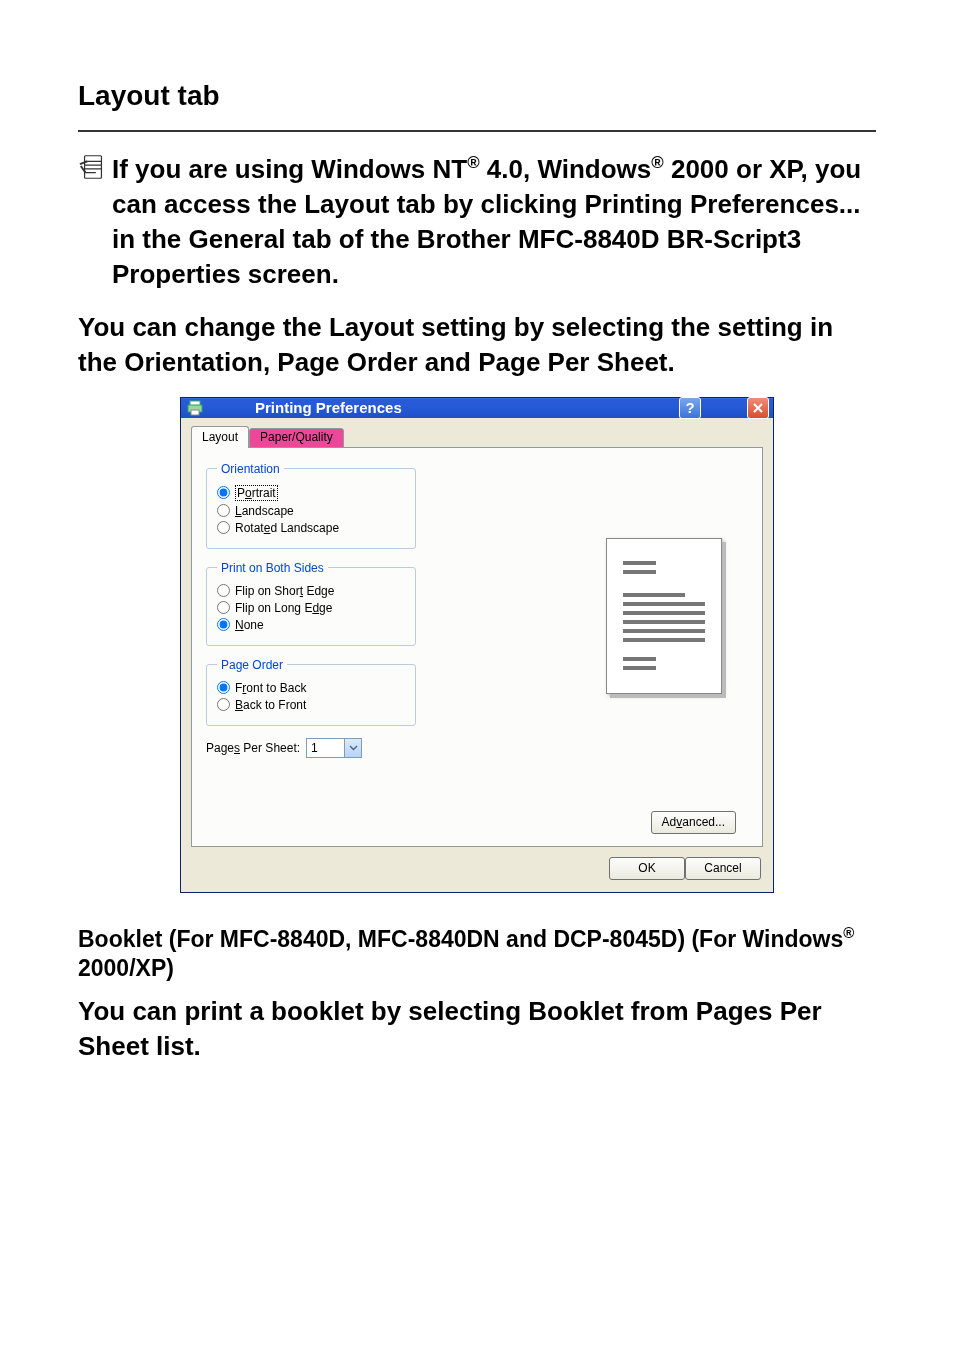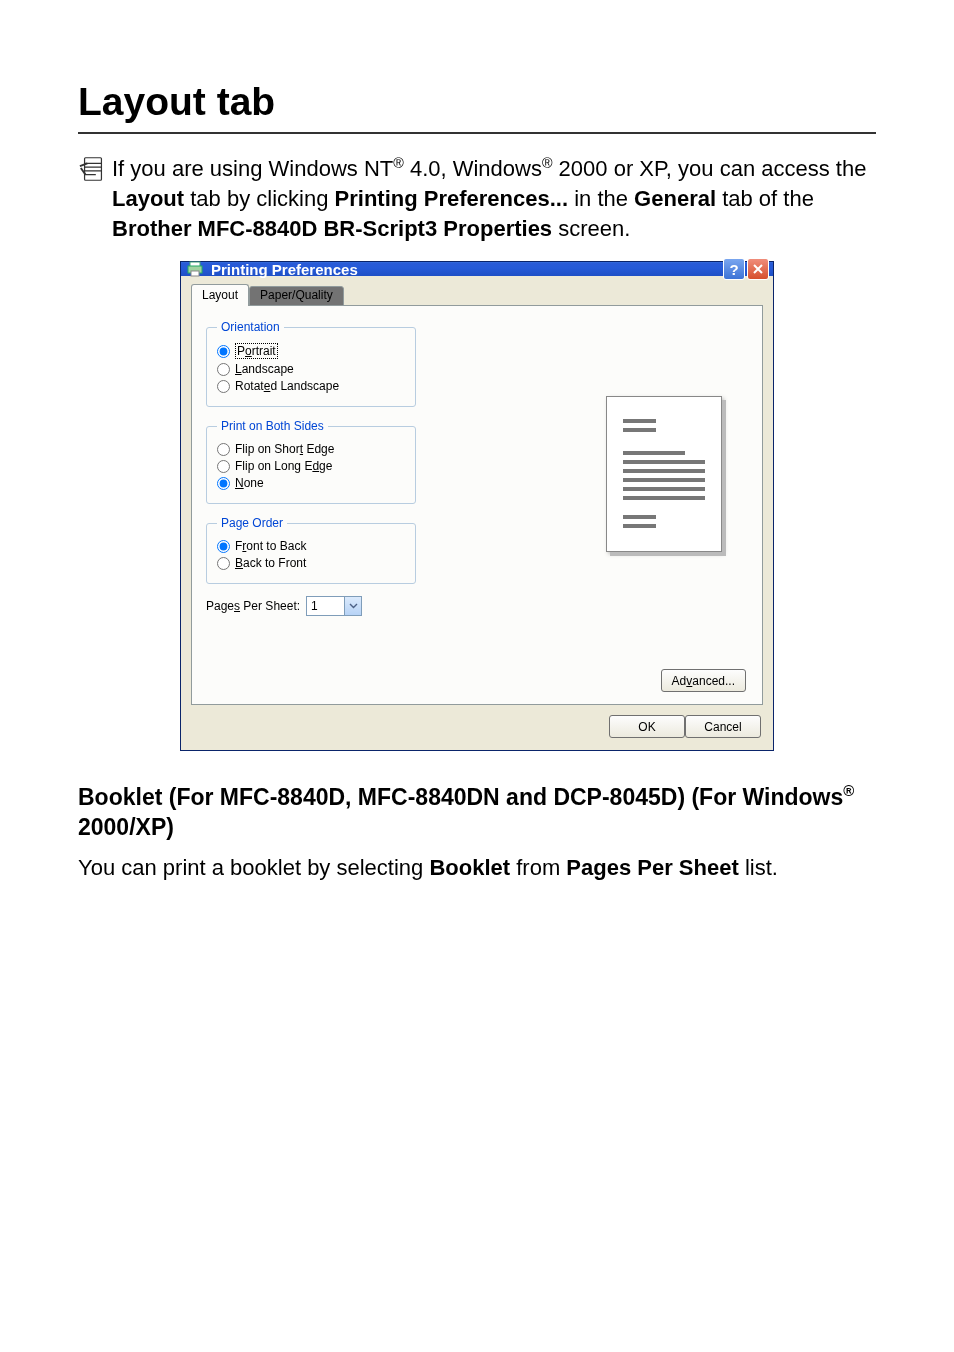--- a/index.html
+++ b/index.html
@@ -1,55 +1,55 @@
 <!DOCTYPE html>
 <html><head>
 <meta charset="utf-8">
 <style>
   * { box-sizing: border-box; margin: 0; padding: 0; }
   html, body { width: 954px; height: 1352px; background: #fff; font-family: Arial, Helvetica, sans-serif; color: #000; }
   .page { position: relative; width: 954px; height: 1352px; padding: 80px 78px 0 78px; }
-  .h1 { font-size: 39px; font-weight: bold; margin-bottom: 8px; }
+  .h1 { font-size: 28px; font-weight: bold; margin-bottom: 18px; }
   .hr { border: none; border-top: 2px solid #333; margin-bottom: 20px; }
   .note-row { display: flex; align-items: flex-start; margin-bottom: 18px; }
   .note-icon { width: 34px; flex: 0 0 34px; }
   .note-icon svg { width: 30px; height: 30px; }
-  .body-text { font-size: 22px; line-height: 1.35; }
+  .body-text { font-size: 26px; line-height: 1.35; font-weight: bold; }
   .para { margin-bottom: 16px; }
 
   
   .xp-wrap { display: flex; justify-content: center; margin: 8px 0 30px 0; }
   .xp-dialog { width: 594px; border: 1px solid #0a246a; font-family: Tahoma, sans-serif; font-size: 12px; color: #000; }
-  .xp-title { height: 14px; background: linear-gradient(to bottom, #3a79e0 0%, #2a5bd7 6%, #255ad7 45%, #1e4fc6 100%); display: flex; align-items: center; padding: 0 4px 0 6px; }
+  .xp-title { height: 20px; background: linear-gradient(to bottom, #3a79e0 0%, #2a5bd7 6%, #255ad7 45%, #1e4fc6 100%); display: flex; align-items: center; padding: 0 4px 0 6px; gap: 44px; }
   .xp-title-icon { width: 18px; height: 18px; margin-right: 6px; }
   .xp-title-text { color: #fff; font-weight: bold; font-size: 15px; flex: 1; }
   .xp-title-btn { width: 22px; height: 22px; margin-left: 2px; border: 1px solid #fff; border-radius: 3px; display: flex; align-items: center; justify-content: center; font-weight: bold; font-size: 15px; }
   .xp-help { background: linear-gradient(to bottom,#7aa6ef,#3d73d6); color: #fff; }
   .xp-close { background: linear-gradient(to bottom,#f08d7b,#d64f2d); color: #fff; }
   .xp-body { background: #ece9d8; padding: 8px 10px 10px 10px; }
   .tabs { display: flex; margin-bottom: -1px; }
   .tab { border: 1px solid #919b9c; border-bottom: none; background: #fdfdfb; padding: 3px 10px; border-radius: 3px 3px 0 0; margin-right: 0px; position: relative; }
   .tab.active { background: #fcfcfa; z-index: 2; }
-  .tab.inactive { background: #737373; border-bottom: 1px solid #919b9c; margin-top: 2px; padding-top: 1px; }
+  .tab.inactive { background: #ec4899; border-bottom: 1px solid #919b9c; margin-top: 2px; padding-top: 1px; }
   .tab-pane { border: 1px solid #919b9c; background: #fcfcfa; padding: 14px 14px 14px 14px; min-height: 400px; position: relative; }
   .left-col { width: 210px; }
   fieldset { border: 1px solid #b8cde0; border-radius: 3px; padding: 6px 10px 10px 10px; margin-bottom: 12px; }
   legend { color: #0046d5; padding: 0 4px; font-size: 12px; }
   .radio-row { display: flex; align-items: center; margin: 3px 0; font-size: 12px; }
   .radio { width: 13px; height: 13px; margin-right: 5px; }
   .focus-box { border: 1px dotted #000; padding: 0 1px; text-align: center; }
   .pps-row { display: flex; align-items: center; margin-top: 0; font-size: 12px; }
   .combo { margin-left: 6px; width: 56px; height: 20px; border: 1px solid #7f9db9; background: #fff; display: flex; align-items: center; justify-content: space-between; padding: 0 0 0 4px; }
   .combo-btn { width: 17px; height: 18px; background: linear-gradient(to bottom,#dbeafc,#b7d3f6); border-left: 1px solid #7f9db9; display: flex; align-items: center; justify-content: center; color: #4d6185; font-size: 10px; }
   .preview { position: absolute; top: 90px; right: 40px; width: 116px; height: 156px; border: 1px solid #888; background: #fff; box-shadow: 4px 4px 0 #bbb, 2px 2px 4px rgba(0,0,0,.25); padding: 22px 16px; }
   .preview .line { height: 4px; background: #777; margin-bottom: 5px; }
   .preview .short { width: 40%; }
   .preview .med { width: 75%; }
   .preview .long { width: 100%; }
-  .adv-btn { position: absolute; right: 16px; bottom: 12px; }
+  .adv-btn { position: absolute; right: 26px; bottom: 12px; }
   .xp-btn { min-width: 76px; height: 23px; border: 1px solid #707070; border-radius: 3px; background: linear-gradient(to bottom,#fdfdfd,#eceade); font-size: 12px; display: inline-flex; align-items: center; justify-content: center; padding: 0 10px; }
   .xp-footer { display: flex; justify-content: flex-end; padding: 10px 2px 2px 2px; }
 
   .h2 { font-size: 23px; font-weight: bold; line-height: 1.3; margin-bottom: 10px; }
   .sup { font-size: .65em; vertical-align: super; }
 
   .footer { position: absolute; left: 78px; bottom: 60px; font-size: 17px; }
   .footer .pg { font-weight: bold; margin-right: 14px; }
   .u { text-decoration: underline; text-underline-offset: 1px; }
 </style>
@@ -69,20 +69,23 @@
             <path d="M3 15l5 7" stroke="#333" stroke-width="2"></path>
             <path d="M2 13l8-3" stroke="#333" stroke-width="2"></path>
           </g>
         </svg>
     </div>
     <div class="body-text">
       <span>If you are using Windows NT</span><span class="sup">®</span><span> 4.0, Windows</span><span class="sup">®</span><span> 2000 or XP, you can access the </span><b>Layout</b><span> tab by clicking </span><b>Printing Preferences...</b><span> in the </span><b>General</b><span> tab of the </span><b>Brother MFC-8840D BR-Script3 Properties</b><span> screen.</span>
     </div>
   </div>
 
+  <div class="body-text para">
+    <span>You can change the Layout setting by selecting the setting in the </span><b>Orientation</b><span>, </span><b>Page Order</b><span> and </span><b>Page Per Sheet</b><span>.</span>
+  </div>
 
   <div class="xp-wrap">
     <div class="xp-dialog">
       <div class="xp-title">
         <span class="xp-title-icon">
           <svg viewBox="0 0 18 18">
               <rect x="3" y="2" width="10" height="5" fill="#fff" stroke="#4a7" stroke-width="1"></rect>
               <rect x="1" y="6" width="14" height="7" fill="#9fd39f" stroke="#2a6" stroke-width="1"></rect>
               <rect x="4" y="11" width="8" height="5" fill="#fff" stroke="#888"></rect>
             </svg>

